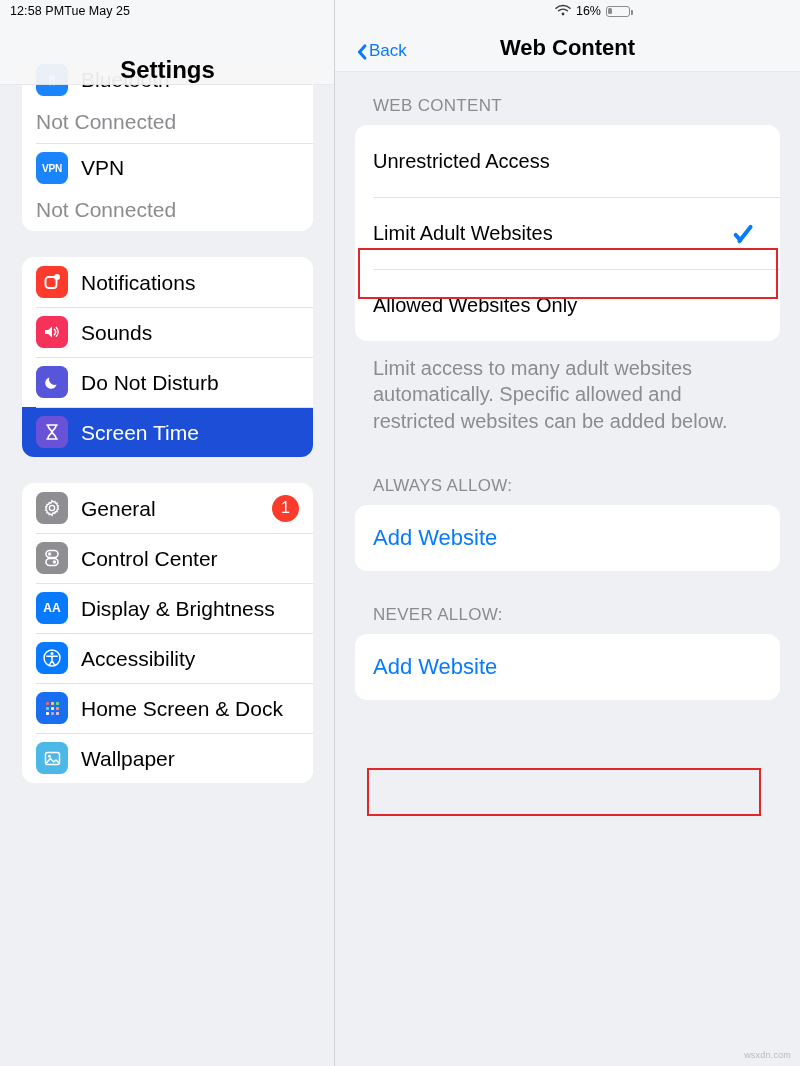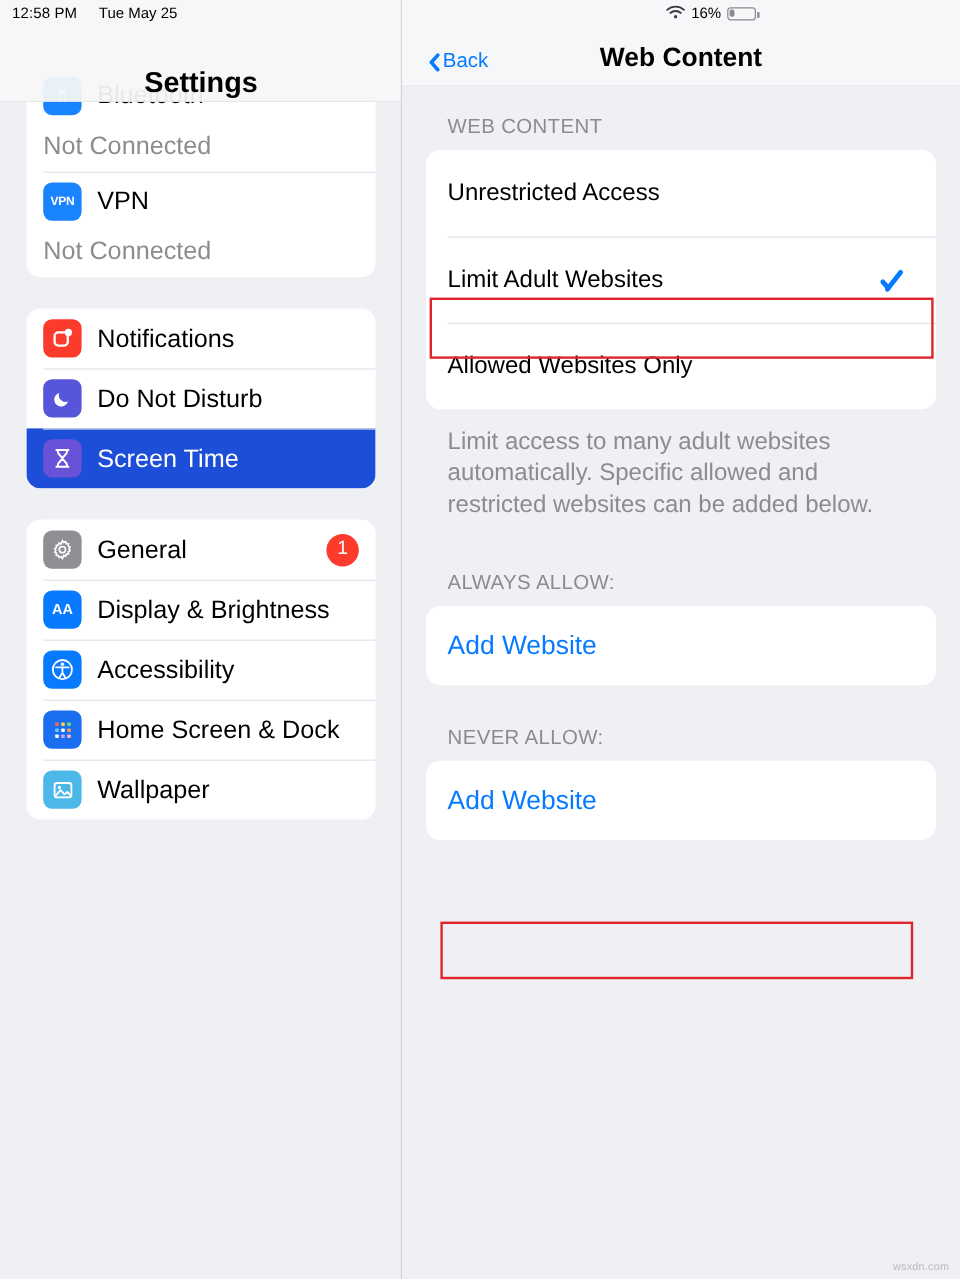--- a/index.html
+++ b/index.html
@@ -20,21 +20,21 @@
     border-right: 1px solid #d2d2d6;
   }
   .status-bar {
     position: absolute; top: 0; left: 0; width: 640px; height: 22px;
     display: flex; align-items: center;
     padding: 0 8px 0 10px;
     font-size: 12.5px; color: #000; z-index: 40;
     background: transparent;
   }
   .sb-time { font-weight: 400; letter-spacing: 0.1px; }
-  .sb-date { margin-left: 18px; font-weight: 400; }
+  .sb-date { margin-left: 0; font-weight: 400; }
   .sb-right {
     position: absolute; right: 10px; top: 0; height: 22px;
     display: flex; align-items: center; gap: 5px;
   }
   .sb-pct { font-size: 12.5px; }
   .batt {
     width: 24px; height: 11px; border: 1.2px solid #8b8b90;
     border-radius: 3px; position: relative; display: inline-block;
   }
   .batt::after {
@@ -209,20 +209,29 @@
         <div class="row">
           <span class="icon-sq notif-ic">
             <svg width="18" height="18" viewBox="0 0 18 18" aria-hidden="true">
               <rect x="2.5" y="4" width="11" height="11" rx="3" fill="none" stroke="#fff" stroke-width="1.9"></rect>
               <circle cx="14" cy="4" r="3" fill="#fff"></circle>
             </svg>
           </span>
           <span class="row-label">Notifications</span>
         </div>
         <div class="row">
+          <span class="icon-sq sound-ic">
+            <svg width="19" height="16" viewBox="0 0 19 16" aria-hidden="true">
+              <path d="M2 6h3.2L9 2.4v11.2L5.2 10H2z" fill="#fff"></path>
+              <path d="M11.4 5.3a4 4 0 0 1 0 5.4M13.4 3.4a6.8 6.8 0 0 1 0 8.9" fill="none" stroke="#fff" stroke-width="1.5" stroke-linecap="round"></path>
+            </svg>
+          </span>
+          <span class="row-label">Sounds</span>
+        </div>
+        <div class="row">
           <span class="icon-sq dnd-ic">
             <svg width="18" height="18" viewBox="0 0 18 18" aria-hidden="true">
               <path d="M13.6 11.6A5.6 5.6 0 0 1 6.4 4.4a5.8 5.8 0 1 0 7.2 7.2z" fill="#fff"></path>
             </svg>
           </span>
           <span class="row-label">Do Not Disturb</span>
         </div>
         <div class="row selected">
           <span class="icon-sq st-ic">
             <svg width="16" height="18" viewBox="0 0 16 18" aria-hidden="true">
@@ -236,20 +245,31 @@
       <div class="group">
         <div class="row">
           <span class="icon-sq gen-ic">
             <svg width="20" height="20" viewBox="0 0 20 20" aria-hidden="true">
               <path d="M10 2.6l1.1 1.4 1.7-.6.5 1.7 1.8.1-.2 1.8 1.5.9-.9 1.5.9 1.5-1.5.9.2 1.8-1.8.1-.5 1.7-1.7-.6L10 17.4l-1.1-1.4-1.7.6-.5-1.7-1.8-.1.2-1.8-1.5-.9.9-1.5-.9-1.5 1.5-.9-.2-1.8 1.8-.1.5-1.7 1.7.6z" fill="none" stroke="#fff" stroke-width="1.4"></path>
               <circle cx="10" cy="10" r="2.6" fill="none" stroke="#fff" stroke-width="1.4"></circle>
             </svg>
           </span>
           <span class="row-label">General</span>
           <span class="badge">1</span>
+        </div>
+        <div class="row">
+          <span class="icon-sq cc-ic">
+            <svg width="16" height="18" viewBox="0 0 16 18" aria-hidden="true">
+              <rect x="2" y="1.5" width="12" height="7" rx="3.5" fill="none" stroke="#fff" stroke-width="1.6"></rect>
+              <circle cx="5.6" cy="5" r="1.7" fill="#fff"></circle>
+              <rect x="2" y="9.5" width="12" height="7" rx="3.5" fill="none" stroke="#fff" stroke-width="1.6"></rect>
+              <circle cx="10.4" cy="13" r="1.7" fill="#fff"></circle>
+            </svg>
+          </span>
+          <span class="row-label">Control Center</span>
         </div>
         <div class="row">
           <span class="icon-sq disp-ic">AA</span>
           <span class="row-label">Display &amp; Brightness</span>
         </div>
         <div class="row">
           <span class="icon-sq acc-ic">
             <svg width="20" height="20" viewBox="0 0 20 20" aria-hidden="true">
               <circle cx="10" cy="10" r="8" fill="none" stroke="#fff" stroke-width="1.5"></circle>
               <circle cx="10" cy="5.6" r="1.5" fill="#fff"></circle>

